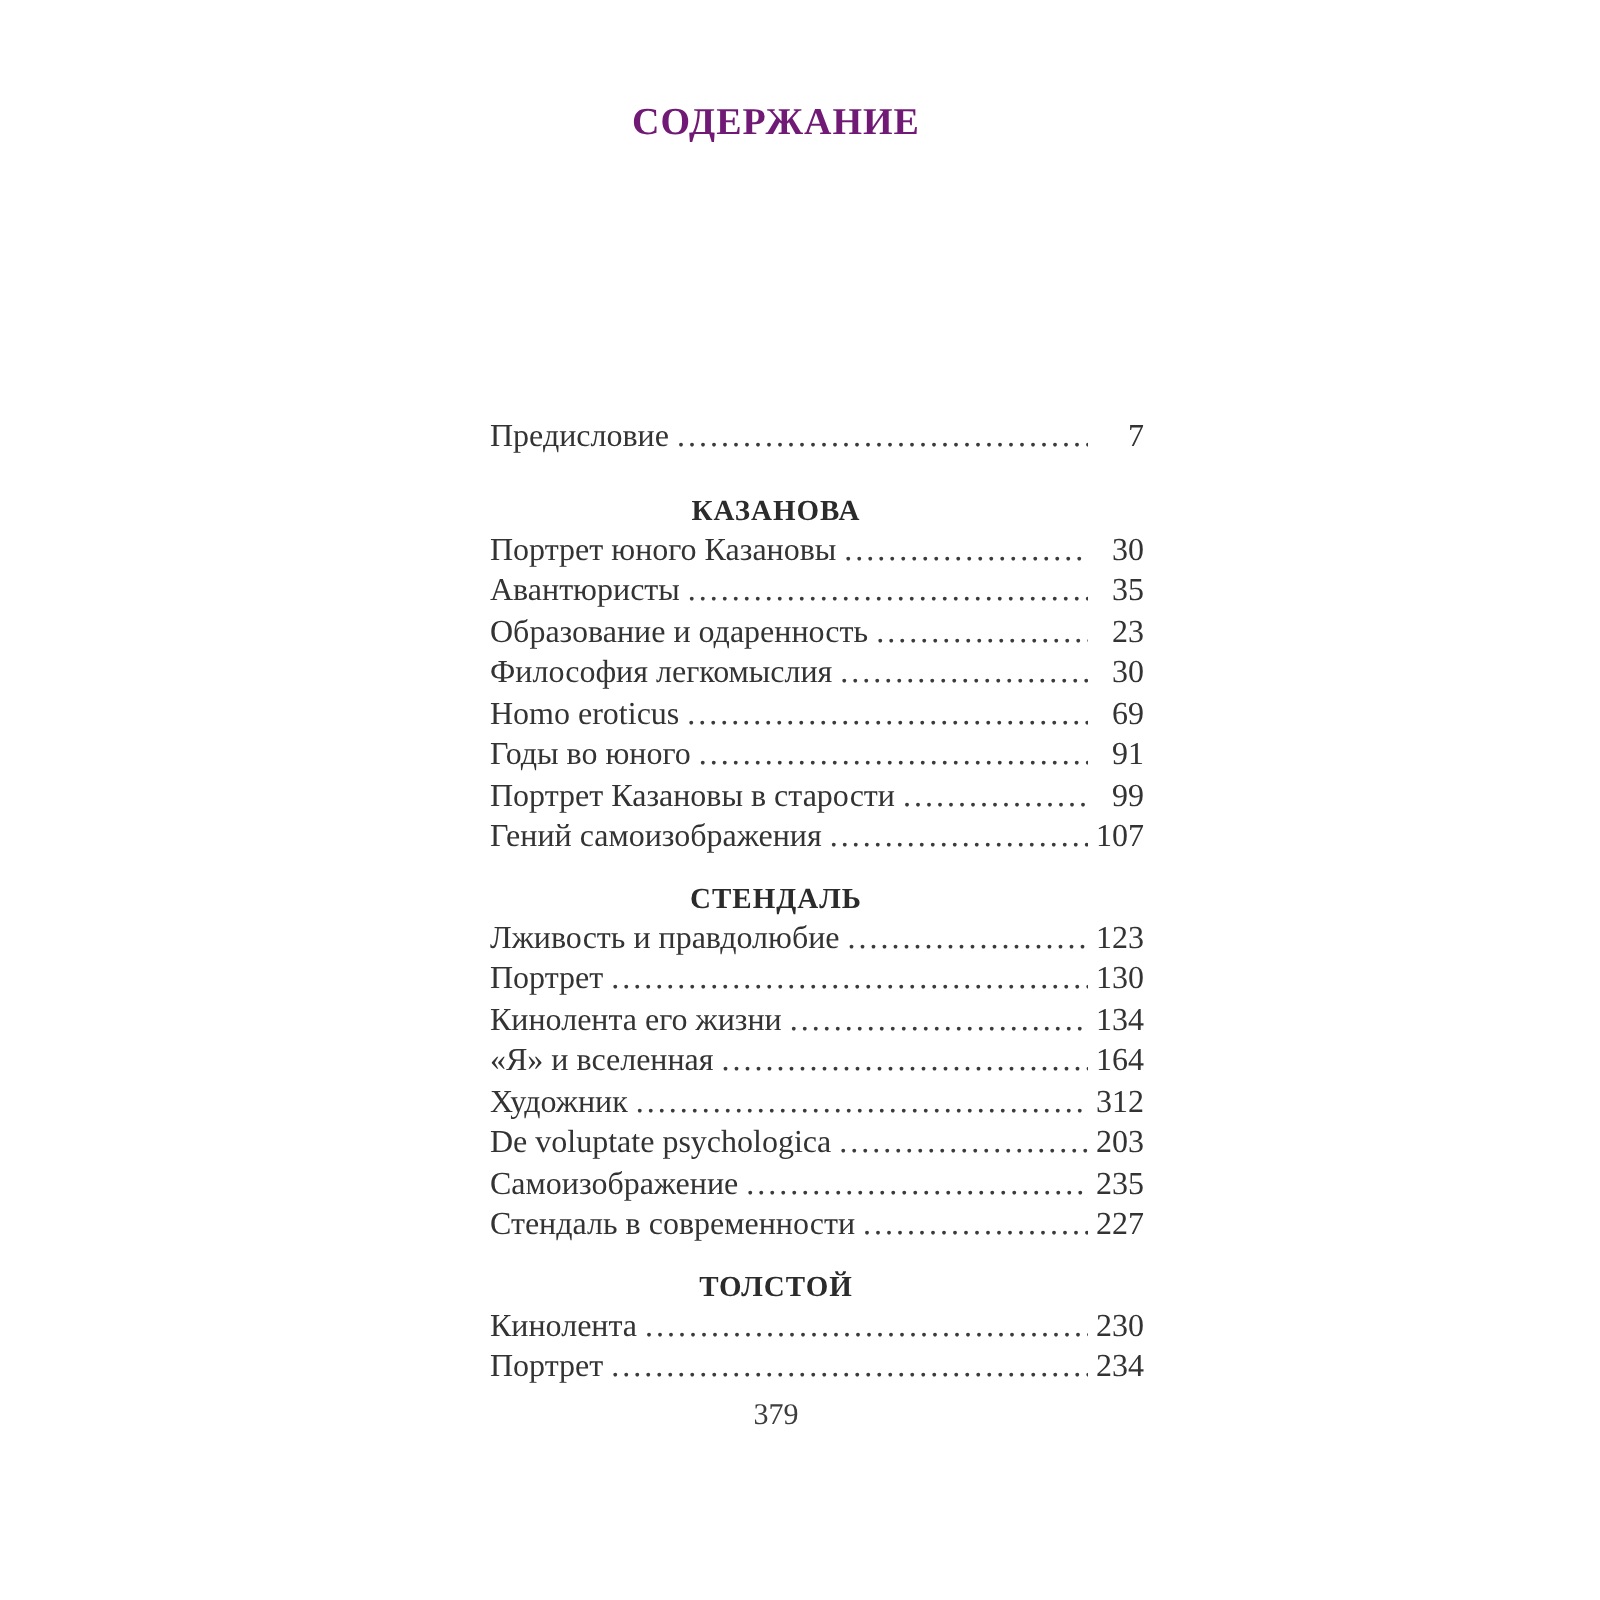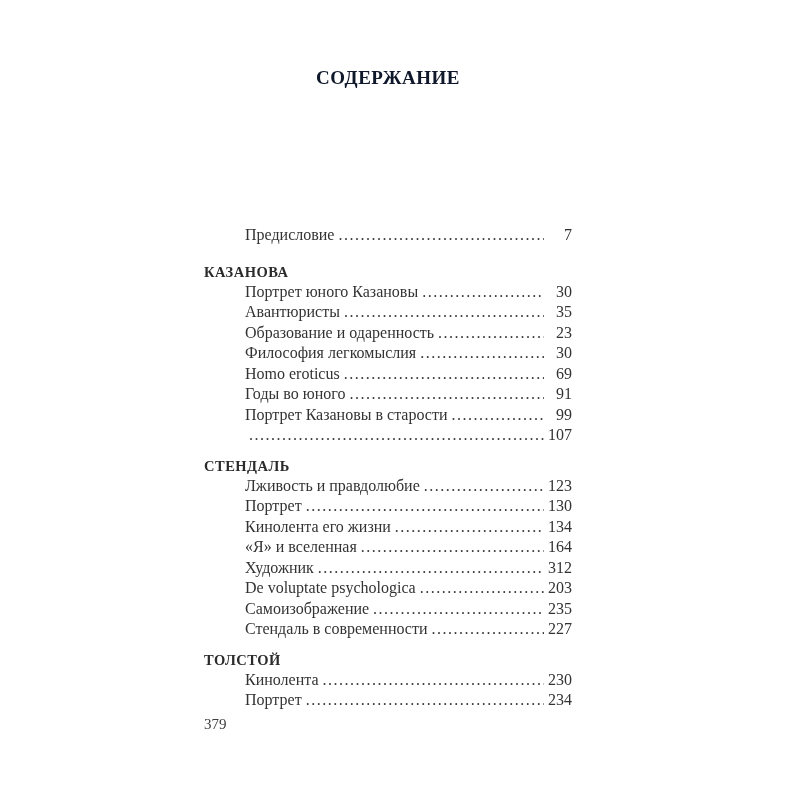--- a/index.html
+++ b/index.html
@@ -19,28 +19,28 @@
     color: #333333;
   }
   .content {
     position: absolute;
     left: 204px;
     top: 0;
     width: 368px;
   }
   .title {
     margin: 0;
-    padding-top: 66px;
+    padding-top: 50px;
     height: 24px;
     line-height: 24px;
     text-align: center;
     font-size: 19px;
     font-weight: 700;
     letter-spacing: 0.5px;
-    color: #0f172a;
+    color: #701a75;
   }
   .toc {
     margin-top: 135px;
   }
   .toc-row {
     display: flex;
     align-items: baseline;
     height: 20.5px;
     line-height: 20.5px;
     font-size: 16px;
@@ -62,35 +62,37 @@
   }
   .toc-num {
     flex: 0 0 auto;
     min-width: 26px;
     text-align: right;
     padding-left: 2px;
   }
   .toc-heading {
     height: 20px;
     line-height: 20px;
+    text-align: center;
     font-size: 14.5px;
     font-weight: 700;
     letter-spacing: 0.5px;
     color: #2b2b2b;
   }
   .toc-heading.first {
     margin-top: 16px;
   }
   .toc-heading.later {
     margin-top: 10px;
   }
   .folio {
     margin-top: 3px;
     height: 20px;
     line-height: 20px;
+    text-align: center;
     font-size: 15px;
     color: #3d3d3d;
   }
 </style>
 </head>
 <body>
 
 <div class="page">
   <div class="content">
     <h1 class="title">СОДЕРЖАНИЕ</h1>
@@ -130,20 +132,21 @@
           <span class="toc-label">Годы во юного</span>
           <span class="toc-leader">....................................................................................................</span>
           <span class="toc-num">91</span>
         </div>
         <div class="toc-row">
           <span class="toc-label">Портрет Казановы в старости</span>
           <span class="toc-leader">....................................................................................................</span>
           <span class="toc-num">99</span>
         </div>
         <div class="toc-row">
+          <span class="toc-label">Гений самоизображения</span>
           <span class="toc-leader">....................................................................................................</span>
           <span class="toc-num">107</span>
         </div>
         <div class="toc-heading later">СТЕНДАЛЬ</div>
         <div class="toc-row">
           <span class="toc-label">Лживость и правдолюбие</span>
           <span class="toc-leader">....................................................................................................</span>
           <span class="toc-num">123</span>
         </div>
         <div class="toc-row">

